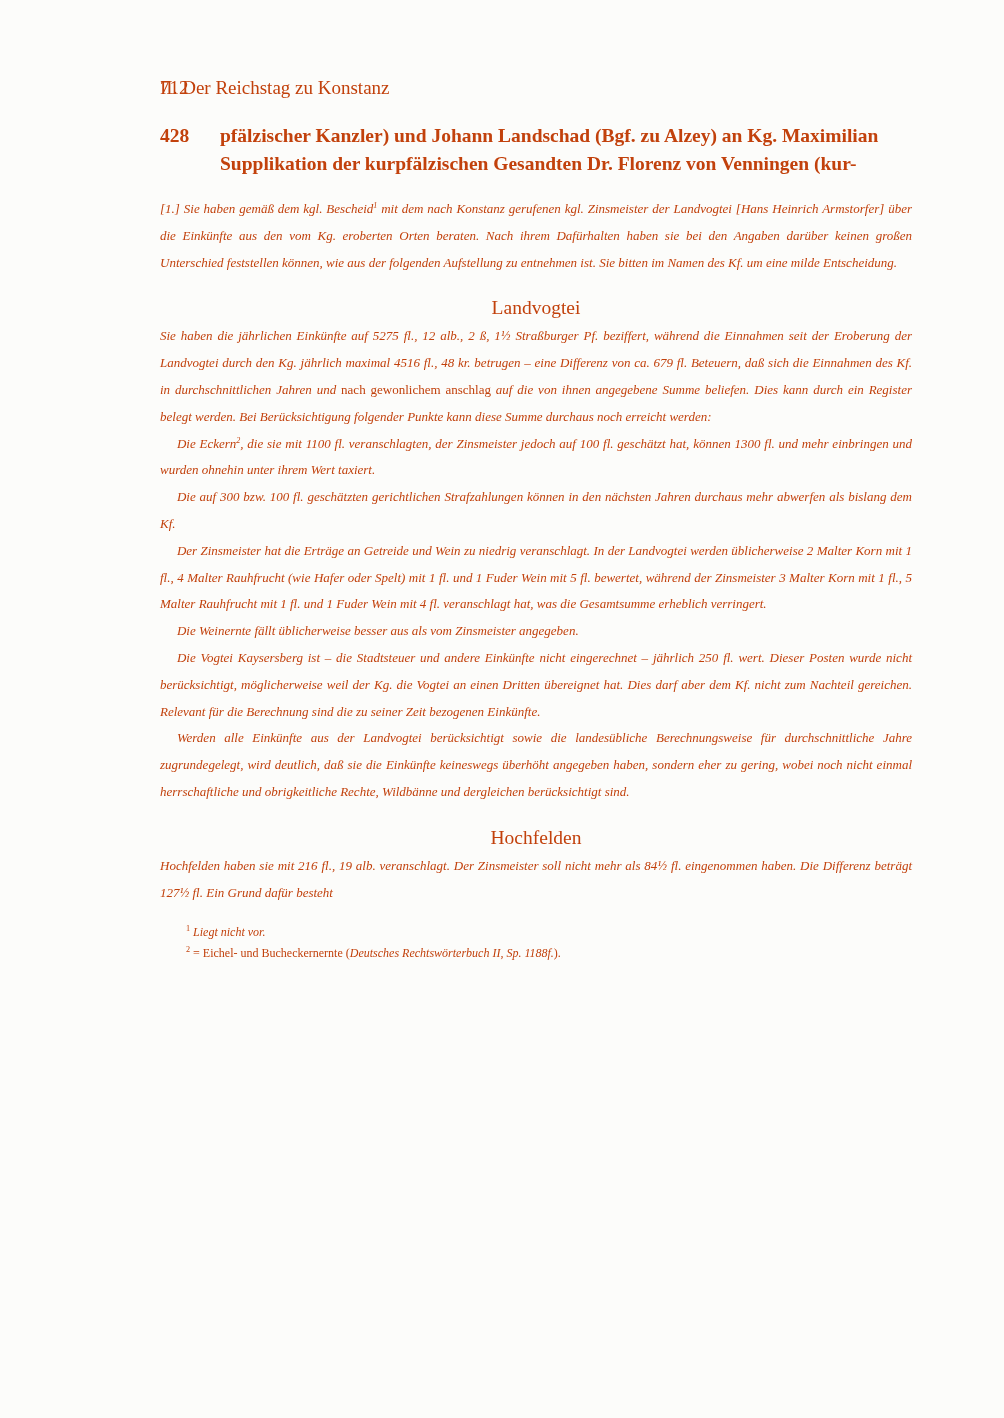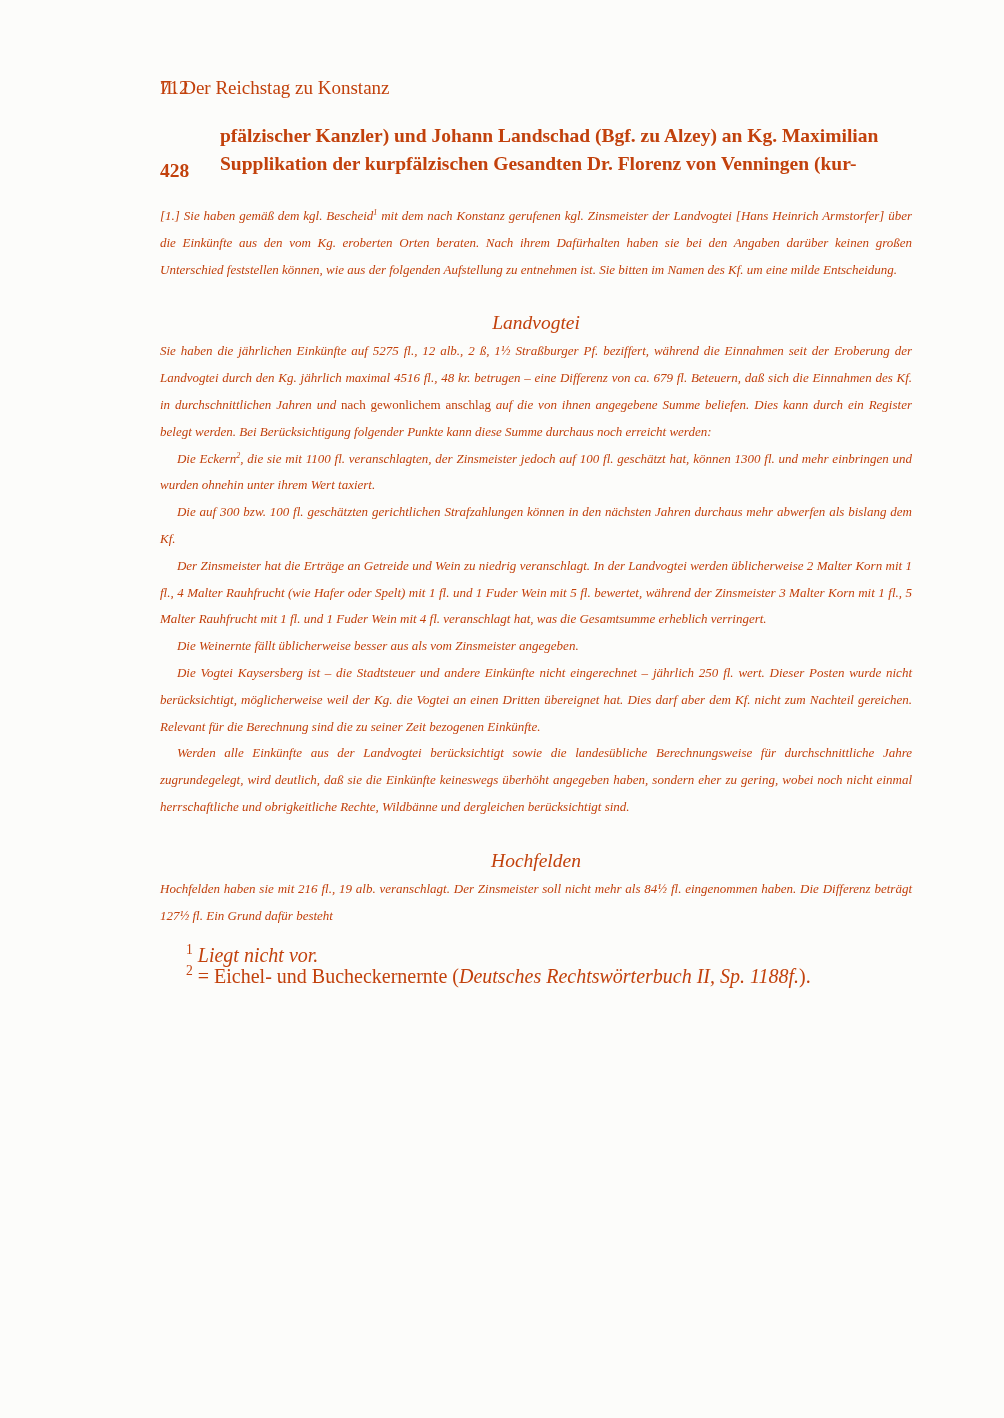--- a/index.html
+++ b/index.html
@@ -23,21 +23,21 @@
   .page-number { position: absolute; left: 0; top: 0; }
   .running-title { text-align: left; }
 
   .entry-heading {
     display: flex;
     margin-top: 22px;
     font-weight: bold;
     font-size: 19.5px;
     line-height: 28px;
   }
-  .entry-number { width: 60px; flex: none; margin-top: 35px; }
+  .entry-number { width: 60px; flex: none; }
   .entry-title { flex: 1; }
 
   .doc-body { margin-top: 18px; }
   .para {
     margin: 0;
     text-align: justify;
     font-size: 13px;
     line-height: 26.8px;
     hyphens: none;
   }
@@ -45,30 +45,29 @@
   .it  { font-style: italic; }
   .rm  { font-style: normal; text-align: right; }
   .sup {
     font-style: italic;
     vertical-align: super;
     font-size: 0.62em;
     line-height: 0;
   }
   .section-head {
     text-align: center;
-    font-style: italic;
     font-size: 19.5px;
     line-height: 27px;
-    margin-top: 26px;
+    margin-top: 18px;
     margin-bottom: 2px;
   }
   .footnotes {
     margin-top: 16px;
     padding-left: 26px;
-    font-size: 20px;
+    font-size: 12px;
     line-height: 21px;
   }
   .footnote { font-style: normal; }
   .footnote .sup { font-size: 0.68em; font-style: normal; }
 </style>
 </head>
 <body>
 
 <div class="page">
 

